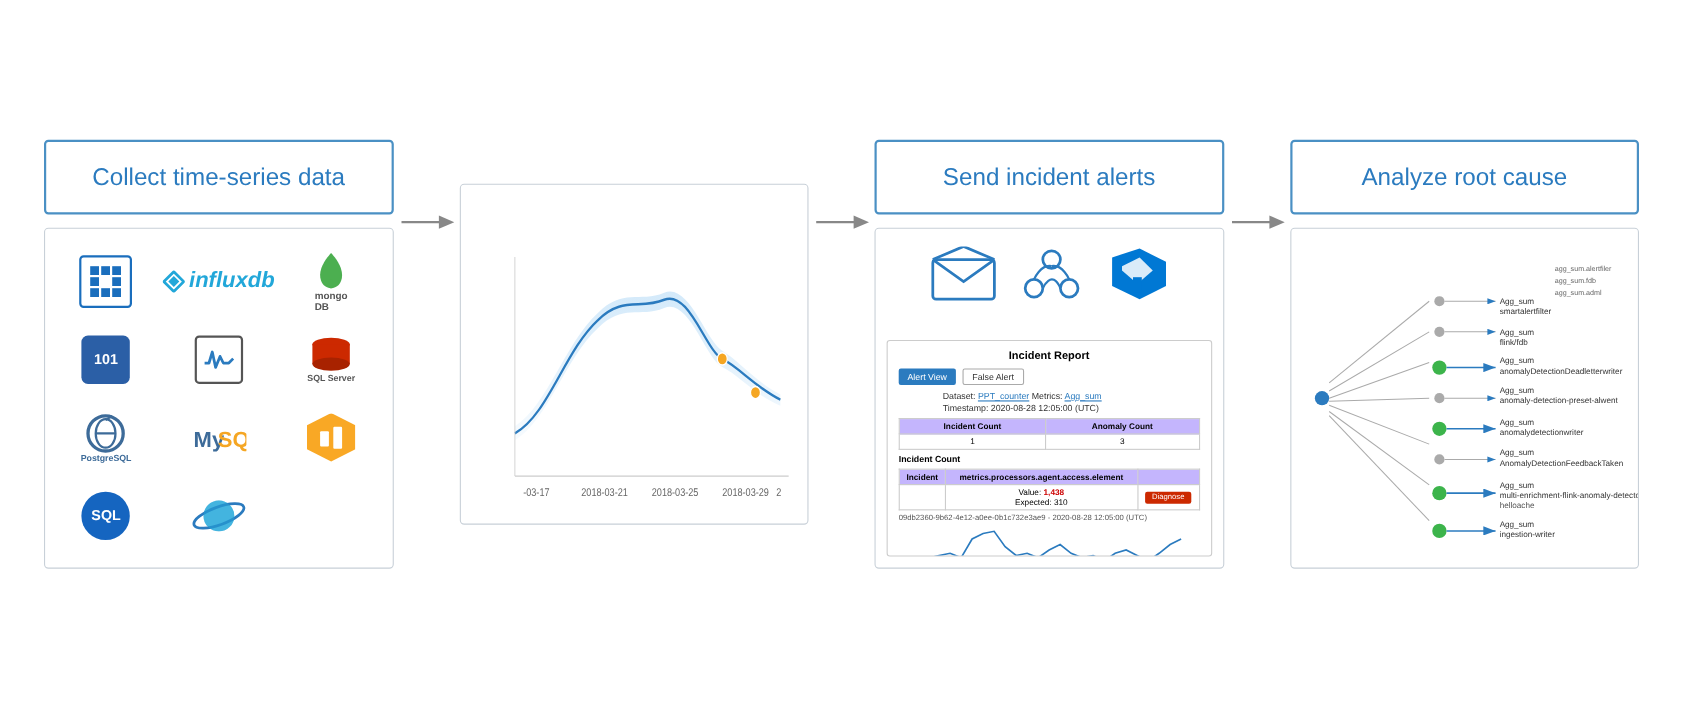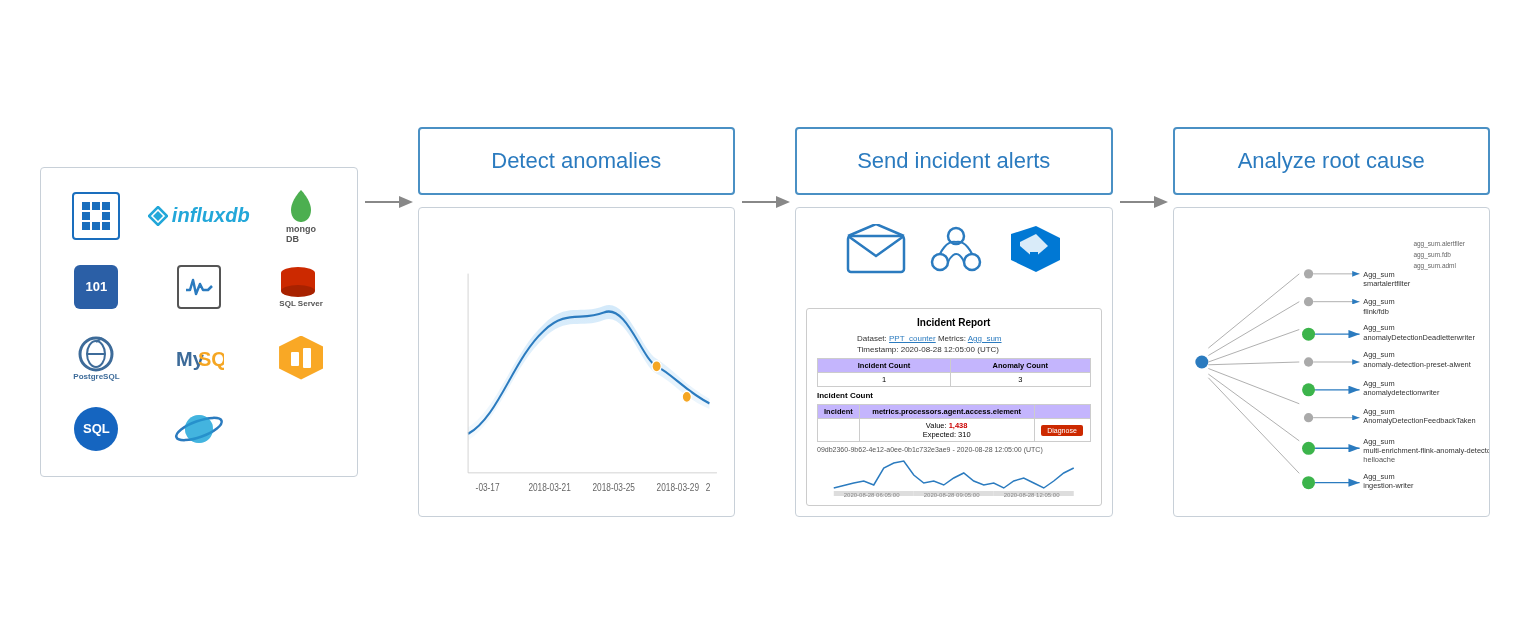--- a/index.html
+++ b/index.html
@@ -233,20 +233,23 @@
       font-size: 8px;
       margin: 3px 0 1px;
     }
   </style>
 </head>
 <body>
 
 <div class="pipeline">
 
   <div class="stage">
+    <div class="stage-label-box">
+      <span>Collect time-series data</span>
+    </div>
     <div class="stage-content">
       <div class="logos-grid">
 
         <div class="logo-item">
           <div class="prometheus-icon">
             <svg width="32" height="32" viewBox="0 0 32 32">
               <rect x="2" y="2" width="8" height="8" fill="#1a6ebd"></rect>
               <rect x="12" y="2" width="8" height="8" fill="#1a6ebd"></rect>
               <rect x="22" y="2" width="8" height="8" fill="#1a6ebd"></rect>
               <rect x="2" y="12" width="8" height="8" fill="#1a6ebd"></rect>
@@ -284,21 +287,21 @@
         </div>
         <div class="logo-item">
           <div class="grafana-box">
             <svg width="30" height="22" viewBox="0 0 30 22">
               <polyline points="2,14 6,14 9,4 12,18 16,8 19,14 24,14 28,10" fill="none" stroke="#2b7bbf" stroke-width="2.5" stroke-linejoin="round"></polyline>
             </svg>
           </div>
         </div>
 
         <div class="logo-item">
-          <div style="display:flex;flex-direction:column;align-items:flex-start;">
+          <div style="display:flex;flex-direction:column;align-items:center;">
             <svg width="38" height="34" viewBox="0 0 38 34">
               <ellipse cx="19" cy="8" rx="17" ry="6" fill="#cc2900"></ellipse>
               <rect x="2" y="8" width="34" height="18" fill="#cc2900"></rect>
               <ellipse cx="19" cy="26" rx="17" ry="6" fill="#a82200"></ellipse>
             </svg>
             <span style="font-size:8px;color:#555;font-weight:700;">SQL Server</span>
           </div>
         </div>
         <div class="logo-item">
           <div style="display:flex;flex-direction:column;align-items:center;">
@@ -349,23 +352,20 @@
   <div class="arrow-container">
     <div class="arrow">
       <svg width="50" height="24" viewBox="0 0 50 24">
         <line x1="2" y1="12" x2="38" y2="12" stroke="#888" stroke-width="2"></line>
         <polygon points="36,6 50,12 36,18" fill="#888"></polygon>
       </svg>
     </div>
   </div>
 
   <div class="stage">
-    <div class="stage-label-box">
-      <span>Detect anomalies</span>
-    </div>
     <div class="stage-content">
       <div class="chart-area">
         <svg width="100%" height="100%" viewBox="0 0 360 300" preserveAspectRatio="none">
           <defs>
             <linearGradient id="bandGrad" x1="0" y1="0" x2="0" y2="1">
               <stop offset="0%" stop-color="#a8d4f5" stop-opacity="0.5"></stop>
               <stop offset="100%" stop-color="#a8d4f5" stop-opacity="0.1"></stop>
             </linearGradient>
           </defs>
 
@@ -433,20 +433,24 @@
             <svg width="56" height="50" viewBox="0 0 56 50">
               <polygon points="5,10 30,2 54,14 54,36 30,48 5,36" fill="#0078d4"></polygon>
               <polygon points="14,18 30,10 42,22 28,34 14,22" fill="white" opacity="0.85"></polygon>
               <rect x="24" y="28" width="8" height="14" fill="#0078d4"></rect>
             </svg>
           </div>
         </div>
 
         <div class="incident-report-box">
           <div class="incident-report-title">Incident Report</div>
+          <div class="btn-row">
+            <button class="btn-alert">Alert View</button>
+            <button class="btn-false">False Alert</button>
+          </div>
           <div class="incident-field">
             <span>Dataset: </span>
             <span class="incident-link">PPT_counter</span>
             <span> Metrics: </span>
             <span class="incident-link">Agg_sum</span>
           </div>
           <div class="incident-field">
             <span>Timestamp: </span>
             <span>2020-08-28 12:05:00 (UTC)</span>
           </div>

